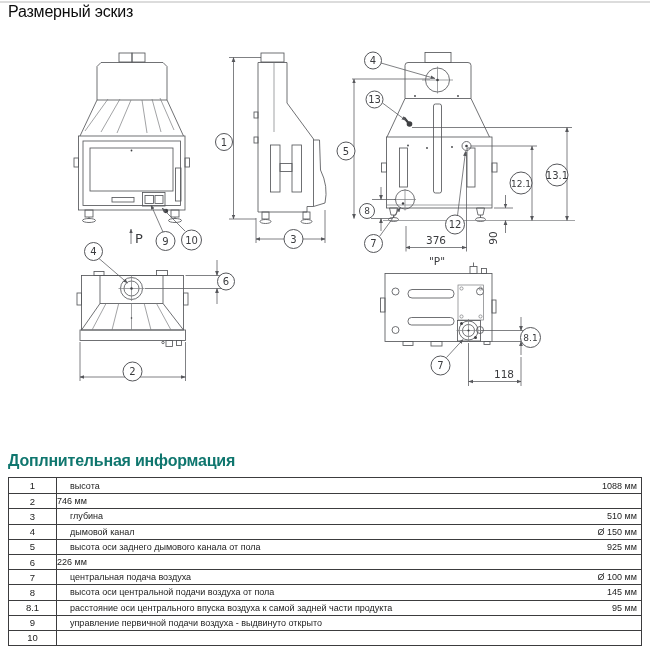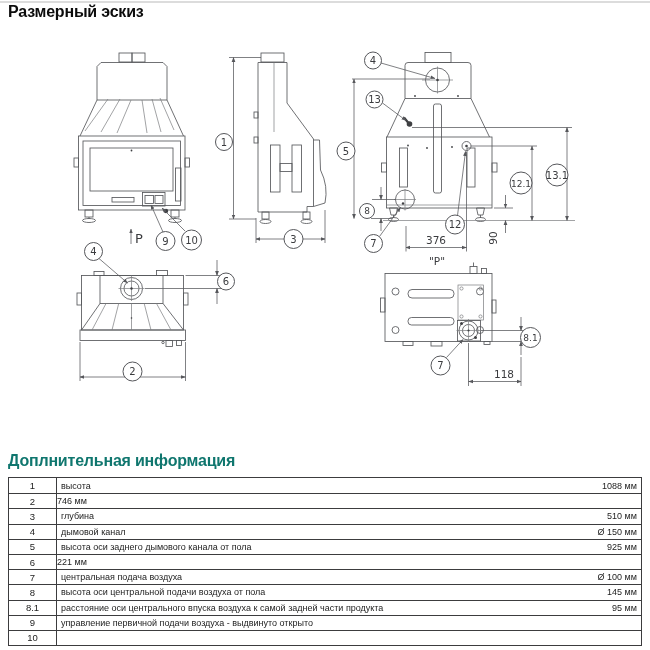--- a/index.html
+++ b/index.html
@@ -1,19 +1,19 @@
 <!DOCTYPE html>
 <html><head>
 <meta charset="utf-8">
 <style>
   html,body{margin:0;padding:0;background:#fff;}
   .page{position:relative;width:650px;height:650px;background:#fff;overflow:hidden;
         font-family:"Liberation Sans",sans-serif;color:#1a1a1a;}
   .topline{position:absolute;left:0;top:1px;width:650px;height:2px;background:#dcdcdc;}
-  .h-main{position:absolute;left:8px;top:3px;font-size:16px;font-weight:bold;color:#0c0c0c;
+  .h-main{position:absolute;left:8px;top:3px;font-size:16px;font-weight:normal;color:#0c0c0c;
           letter-spacing:-0.2px;}
   .h-info{position:absolute;left:8px;top:452px;font-size:16px;font-weight:bold;color:#0f766e;
           letter-spacing:-0.2px;}
   svg.draw{position:absolute;left:0;top:0;}
   svg.draw .ln{fill:none;stroke:#56575b;stroke-width:0.85;}
   svg.draw .lt{fill:none;stroke:#7a7b7e;stroke-width:0.7;}
   svg.draw .dim{fill:none;stroke:#56575b;stroke-width:0.75;}
   svg.draw .blob{fill:#3f4043;stroke:none;}
   svg.draw .co{fill:#ffffff;stroke:#56575b;stroke-width:1;}
   svg.draw text{font-family:"DejaVu Sans",sans-serif;fill:#3a3b3e;}
@@ -22,21 +22,21 @@
   svg.draw .dt{font-size:10.5px;text-anchor:middle;}
   svg.draw .pt{font-size:13px;}
   .tbl{position:absolute;left:8px;top:477px;width:634px;border:1.6px solid #3c3c3e;
        box-sizing:border-box;background:#fff;}
   .trow{display:flex;align-items:stretch;height:15.2px;box-sizing:border-box;
         border-top:1.3px solid #3c3c3e;font-size:9px;color:#232323;}
   .trow:first-child{border-top:none;}
   .c-num{width:47px;flex:none;border-right:1px solid #3c3c3e;display:flex;
          align-items:center;justify-content:center;font-size:9.5px;}
   .c-desc{flex:1;display:flex;align-items:center;padding-left:4px;overflow:hidden;
-          white-space:nowrap;}
+          white-space:nowrap;margin-left:9px;}
   .c-val{flex:none;display:flex;align-items:center;padding-right:4px;white-space:nowrap;}
 </style>
 </head>
 <body>
 
 <div class="page">
   <div class="topline"></div>
   <div class="h-main">Размерный эскиз</div>
 
   <svg class="draw" width="650" height="460" viewBox="0 0 650 460">
@@ -363,21 +363,21 @@
       <div class="c-desc">дымовой канал</div>
       <div class="c-val">Ø 150 мм</div>
     </div>
     <div class="trow">
       <div class="c-num">5</div>
       <div class="c-desc">высота оси заднего дымового канала от пола</div>
       <div class="c-val">925 мм</div>
     </div>
     <div class="trow">
       <div class="c-num">6</div>
-      <div class="c-val">221 мм</div>
+      <div class="c-val">226 мм</div>
     </div>
     <div class="trow">
       <div class="c-num">7</div>
       <div class="c-desc">центральная подача воздуха</div>
       <div class="c-val">Ø 100 мм</div>
     </div>
     <div class="trow">
       <div class="c-num">8</div>
       <div class="c-desc">высота оси центральной подачи воздуха от пола</div>
       <div class="c-val">145 мм</div>

